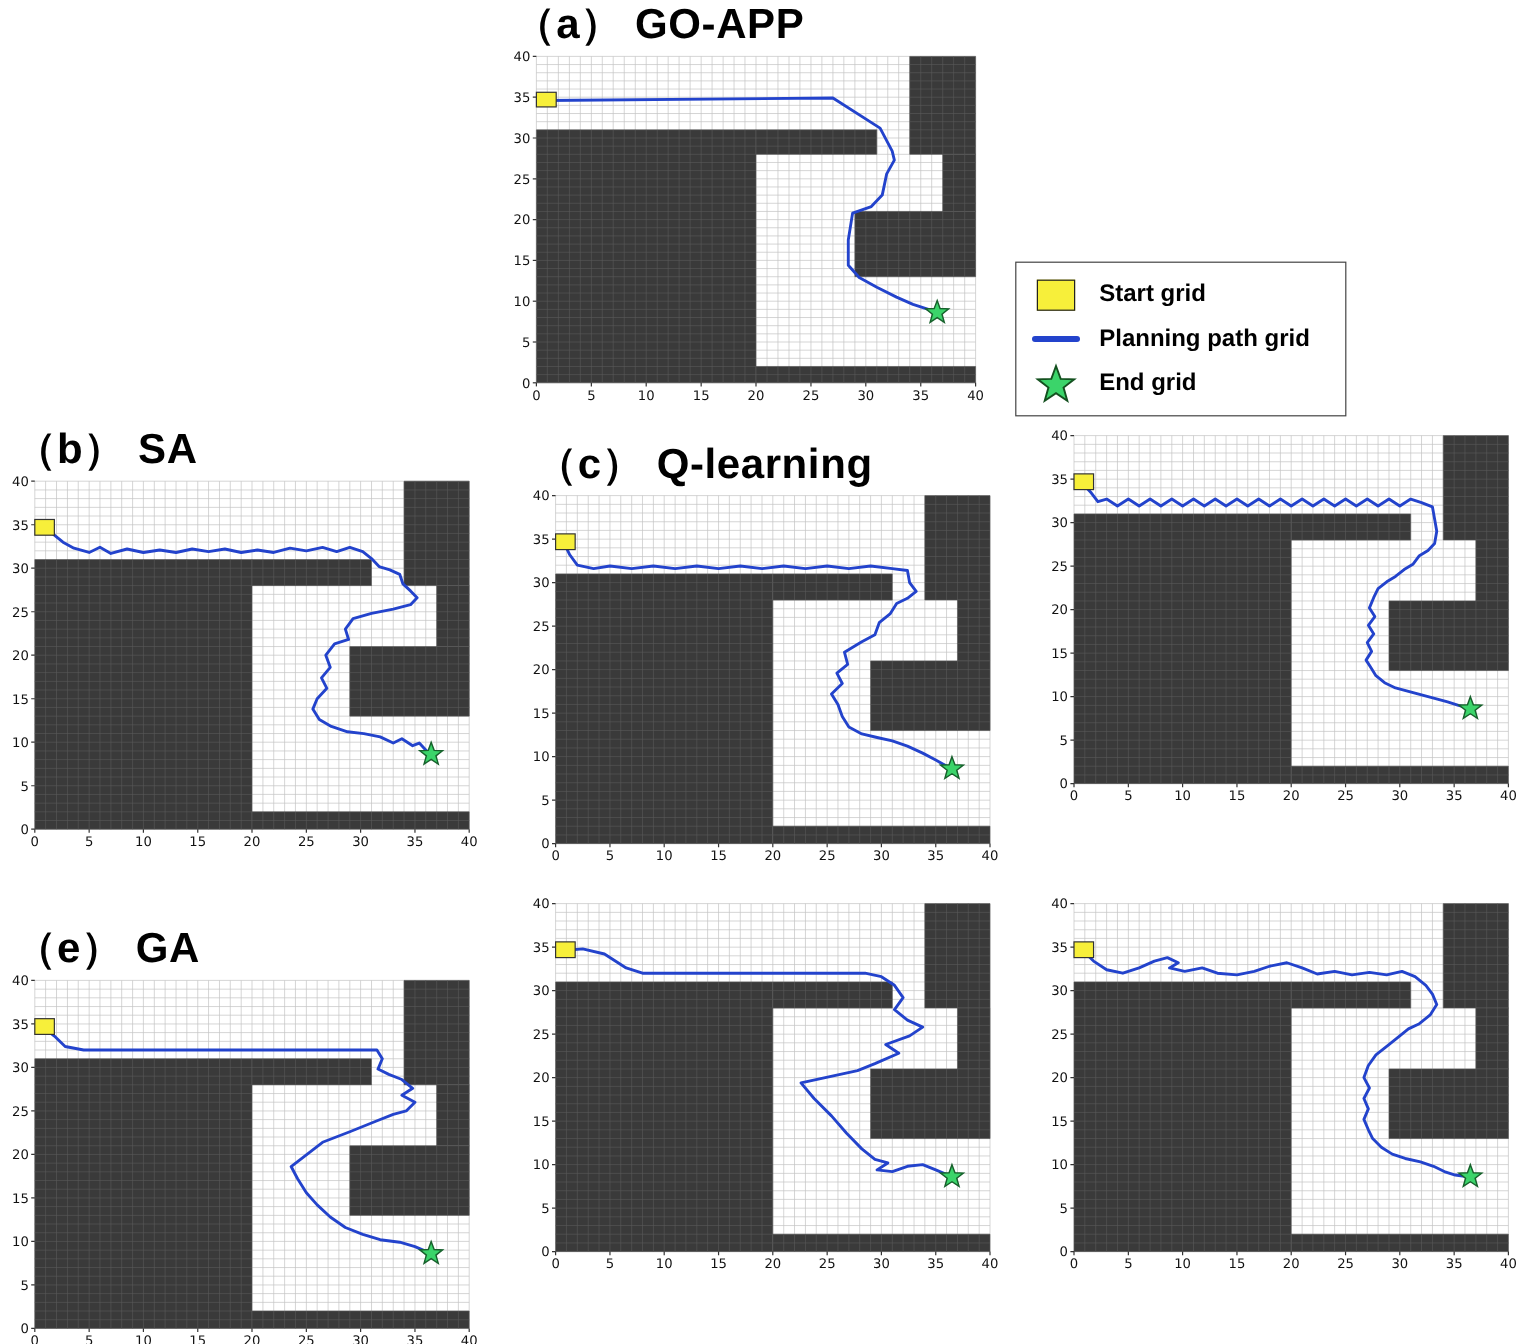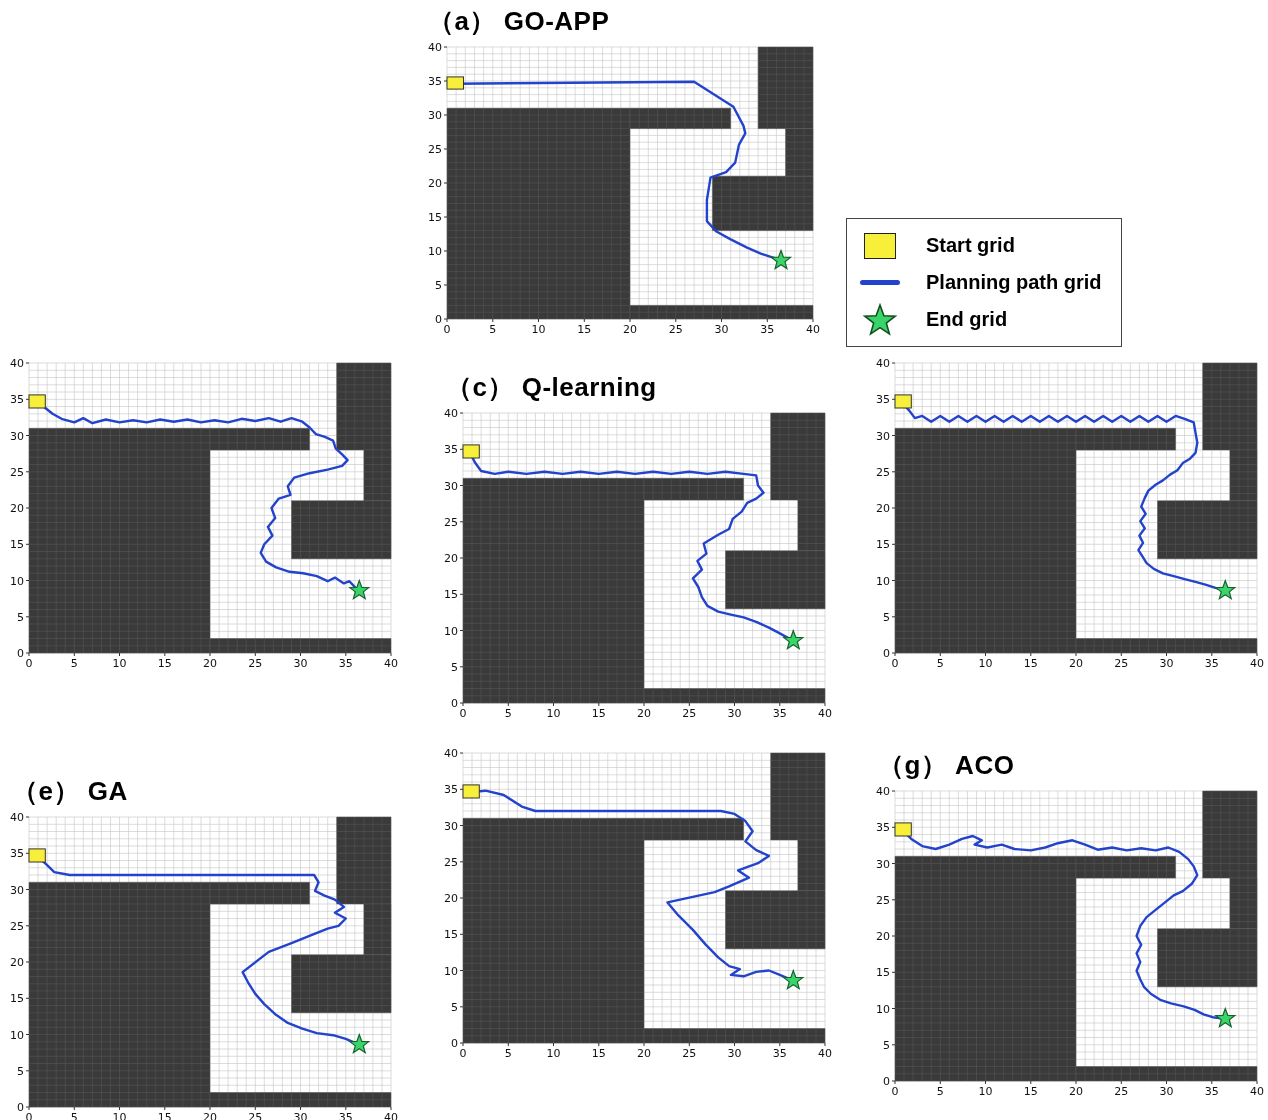--- a/index.html
+++ b/index.html
@@ -1,24 +1,24 @@
 <!DOCTYPE html>
 <html><head>
 <meta charset="utf-8">
 <style>
   html,body{margin:0;padding:0;background:#fff;}
   .figure{position:relative;width:1268px;height:1120px;background:#fff;
           font-family:"Liberation Sans","DejaVu Sans",sans-serif;overflow:hidden;}
   .subplot{position:absolute;}
-  .sp-title{font-weight:bold;font-size:26px;color:#000;height:38px;line-height:38px;
+  .sp-title{font-weight:bold;font-size:35px;color:#000;height:38px;line-height:38px;
             padding-left:10px;white-space:nowrap;letter-spacing:0.5px;}
   svg.grid-map{display:block;}
   .legend{position:absolute;left:846px;top:218px;width:276px;background:#fff;
           border:1.6px solid #444;padding:8px 12px;box-sizing:border-box;}
-  .legend-row{display:flex;align-items:center;height:37px;gap:25px;}
+  .legend-row{display:flex;align-items:center;height:37px;gap:15px;}
   .legend-sym{width:42px;display:flex;justify-content:center;align-items:center;}
   .swatch-square{width:30px;height:24px;border:1.7px solid #222;display:inline-block;}
   .legend-line{width:40px;height:5px;border-radius:2.5px;display:inline-block;}
   .legend-label{font-weight:bold;font-size:20px;color:#000;white-space:nowrap;}
   
   #sp-a{left:420px;top:2px;width:420px;}
   #sp-a .sp-title{padding-left:8px;}
   #sp-b{left:2px;top:356px;}
   #sp-c{left:436px;top:368px;}
   #sp-d{left:868px;top:356px;}
@@ -328,20 +328,21 @@
       <span class="legend-sym">
           <svg id="legend-star" width="40" height="38">
             <polygon points="20.0,4.0 23.9,14.7 35.2,15.1 26.3,22.0 29.4,32.9 20.0,26.6 10.6,32.9 13.7,22.0 4.8,15.1 16.1,14.7" fill="#3bd46a" stroke="#14501f" stroke-width="1.6"></polygon>
           </svg>
         </span>
       <span class="legend-label">End grid</span>
     </div>
   </div>
 
   <div class="subplot" id="sp-b">
+    <div class="sp-title">（b） SA</div>
     <svg class="grid-map" width="398" height="318">
         <rect x="27" y="7" width="362.0" height="290.0" fill="#ffffff"></rect>
         <line x1="27.0" y1="297.0" x2="27.0" y2="7.0" stroke="#c4c4c4" stroke-width="0.6"></line>
         <line x1="27.0" y1="297.0" x2="389.0" y2="297.0" stroke="#c4c4c4" stroke-width="0.6"></line>
         <line x1="36.0" y1="297.0" x2="36.0" y2="7.0" stroke="#c4c4c4" stroke-width="0.6"></line>
         <line x1="27.0" y1="289.8" x2="389.0" y2="289.8" stroke="#c4c4c4" stroke-width="0.6"></line>
         <line x1="45.1" y1="297.0" x2="45.1" y2="7.0" stroke="#c4c4c4" stroke-width="0.6"></line>
         <line x1="27.0" y1="282.5" x2="389.0" y2="282.5" stroke="#c4c4c4" stroke-width="0.6"></line>
         <line x1="54.2" y1="297.0" x2="54.2" y2="7.0" stroke="#c4c4c4" stroke-width="0.6"></line>
         <line x1="27.0" y1="275.3" x2="389.0" y2="275.3" stroke="#c4c4c4" stroke-width="0.6"></line>
@@ -1725,21 +1726,20 @@
         <text x="389.0" y="311.0" font-size="11" text-anchor="middle" fill="#111111" font-family="DejaVu Sans, sans-serif">40</text>
         <line x1="24.0" y1="7.0" x2="27.0" y2="7.0" stroke="#333" stroke-width="1"></line>
         <text x="22.0" y="11.0" font-size="11" text-anchor="end" fill="#111111" font-family="DejaVu Sans, sans-serif">40</text>
         <polyline points="34.2,46.1 49.6,44.7 67.7,49.0 85.8,60.6 99.4,65.0 284.9,65.0 298.5,67.9 309.4,75.1 316.6,85.3 309.4,95.4 320.2,104.1 332.9,109.9 322.0,117.2 302.1,124.4 313.0,131.7 293.1,140.4 278.6,146.2 231.5,156.4 242.4,169.4 256.9,183.9 269.5,198.4 282.2,211.4 293.1,220.1 303.9,223.1 294.9,228.9 307.6,230.3 320.2,225.9 332.9,224.5 343.8,228.9 355.5,233.9" fill="none" stroke="#2343cc" stroke-width="2.4" stroke-linejoin="round" stroke-linecap="round"></polyline>
         <rect x="27.0" y="38.9" width="16.3" height="13.1" fill="#f7ef3a" stroke="#333" stroke-width="1"></rect>
         <polygon points="357.3,224.6 359.8,231.3 366.8,231.6 361.3,235.9 363.2,242.7 357.3,238.8 351.4,242.7 353.3,235.9 347.8,231.6 354.9,231.3" fill="#3bd46a" stroke="#17612c" stroke-width="1.2"></polygon>
       </svg>
   </div>
 
   <div class="subplot" id="sp-g">
-    <div class="sp-title">（g） ACO</div>
     <svg class="grid-map" width="398" height="318">
         <rect x="27" y="7" width="362.0" height="290.0" fill="#ffffff"></rect>
         <line x1="27.0" y1="297.0" x2="27.0" y2="7.0" stroke="#c4c4c4" stroke-width="0.6"></line>
         <line x1="27.0" y1="297.0" x2="389.0" y2="297.0" stroke="#c4c4c4" stroke-width="0.6"></line>
         <line x1="36.0" y1="297.0" x2="36.0" y2="7.0" stroke="#c4c4c4" stroke-width="0.6"></line>
         <line x1="27.0" y1="289.8" x2="389.0" y2="289.8" stroke="#c4c4c4" stroke-width="0.6"></line>
         <line x1="45.1" y1="297.0" x2="45.1" y2="7.0" stroke="#c4c4c4" stroke-width="0.6"></line>
         <line x1="27.0" y1="282.5" x2="389.0" y2="282.5" stroke="#c4c4c4" stroke-width="0.6"></line>
         <line x1="54.2" y1="297.0" x2="54.2" y2="7.0" stroke="#c4c4c4" stroke-width="0.6"></line>
         <line x1="27.0" y1="275.3" x2="389.0" y2="275.3" stroke="#c4c4c4" stroke-width="0.6"></line>

